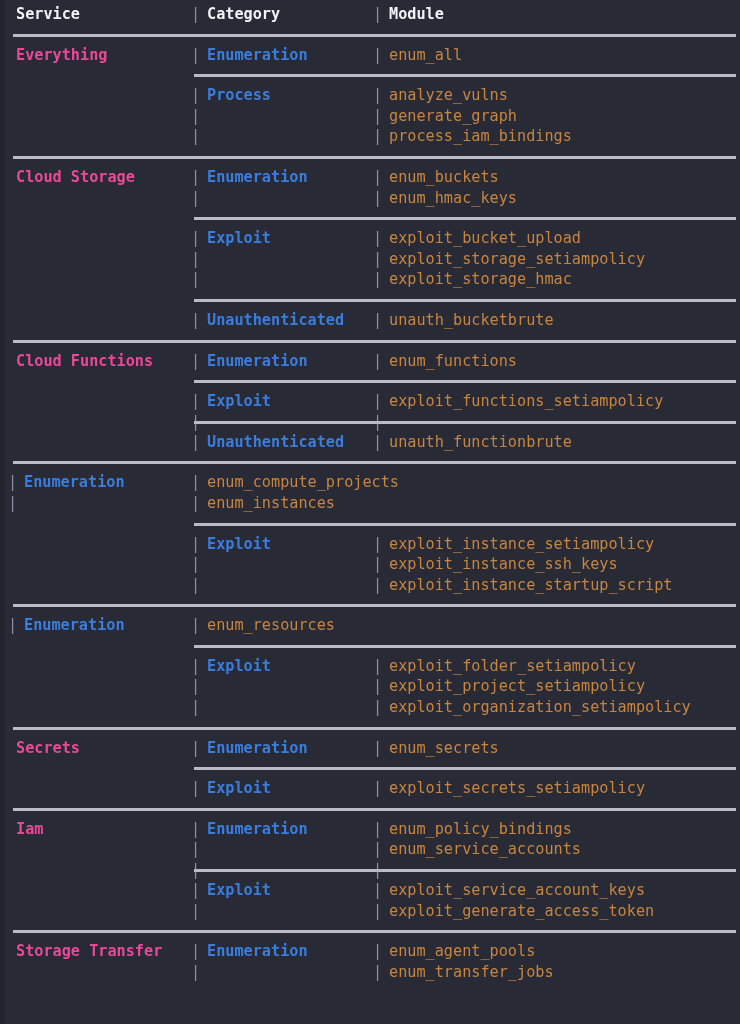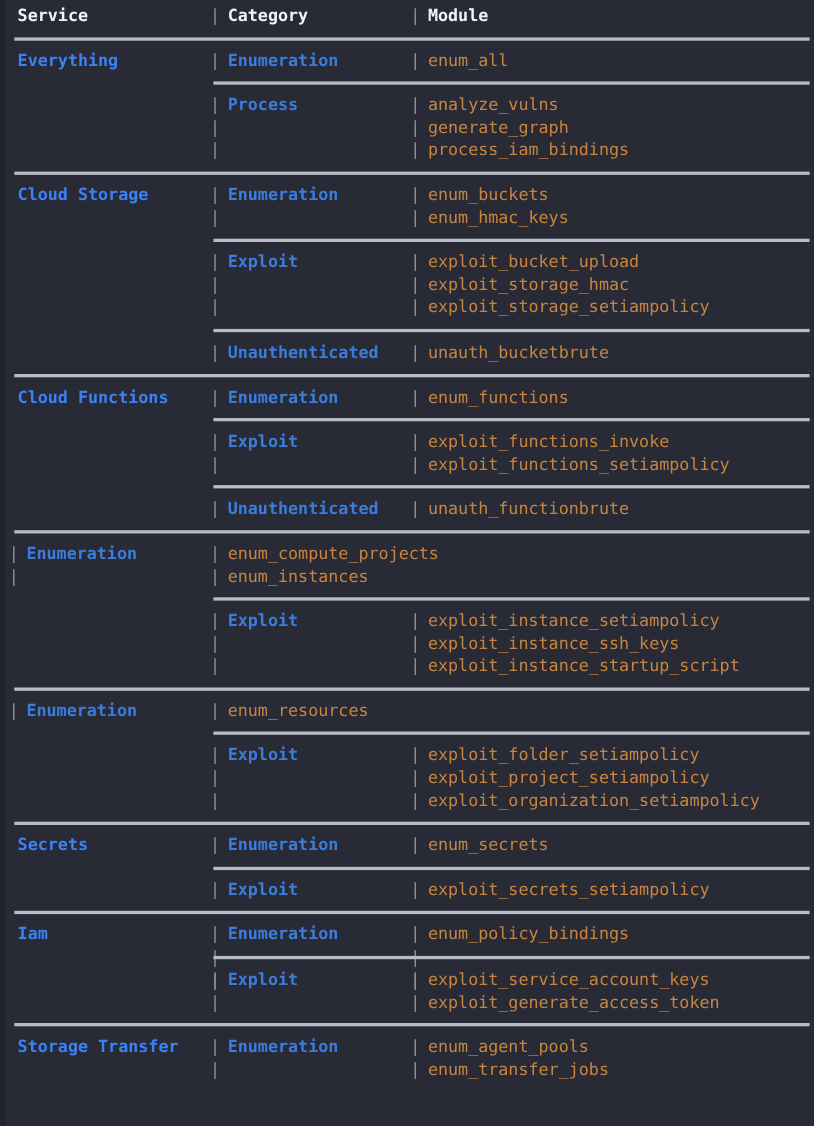--- a/index.html
+++ b/index.html
@@ -34,21 +34,21 @@
 
   .cell {
     white-space: pre;
     font-size: 15.2px;
     line-height: 20.6px;
     letter-spacing: 0px;
   }
 
   .c-service {
     padding-left: 11px;
-    color: #3b82f6;
+    color: #ec4899;
     font-weight: bold;
   }
   .c-category {
     color: #3b7ddd;
     font-weight: bold;
     position: relative;
     padding-left: 19px;
   }
   .c-module {
     color: #c8853f;
@@ -132,41 +132,41 @@
 |</span><span><div>enum_buckets</div><div>enum_hmac_keys</div></span></div>
       </div>
       <div class="sep sep-inner"></div>
       <div class="row">
         <div class="cell c-service"></div>
         <div class="cell c-category"><span class="pipe-col">|
 |
 |</span><span>Exploit</span></div>
         <div class="cell c-module"><span class="pipe-col">|
 |
-|</span><span><div>exploit_bucket_upload</div><div>exploit_storage_hmac</div><div>exploit_storage_setiampolicy</div></span></div>
+|</span><span><div>exploit_bucket_upload</div><div>exploit_storage_setiampolicy</div><div>exploit_storage_hmac</div></span></div>
       </div>
       <div class="sep sep-inner"></div>
       <div class="row">
         <div class="cell c-service"></div>
         <div class="cell c-category"><span class="pipe-col">|</span><span>Unauthenticated</span></div>
         <div class="cell c-module"><span class="pipe-col">|</span><span><div>unauth_bucketbrute</div></span></div>
       </div>
       <div class="sep"></div>
       <div class="row">
         <div class="cell c-service">Cloud Functions</div>
         <div class="cell c-category"><span class="pipe-col">|</span><span>Enumeration</span></div>
         <div class="cell c-module"><span class="pipe-col">|</span><span><div>enum_functions</div></span></div>
       </div>
       <div class="sep sep-inner"></div>
       <div class="row">
         <div class="cell c-service"></div>
         <div class="cell c-category"><span class="pipe-col">|
 |</span><span>Exploit</span></div>
         <div class="cell c-module"><span class="pipe-col">|
-|</span><span><div>exploit_functions_invoke</div><div>exploit_functions_setiampolicy</div></span></div>
+|</span><span><div>exploit_functions_setiampolicy</div></span></div>
       </div>
       <div class="sep sep-inner"></div>
       <div class="row">
         <div class="cell c-service"></div>
         <div class="cell c-category"><span class="pipe-col">|</span><span>Unauthenticated</span></div>
         <div class="cell c-module"><span class="pipe-col">|</span><span><div>unauth_functionbrute</div></span></div>
       </div>
       <div class="sep"></div>
       <div class="row">
         <div class="cell c-category"><span class="pipe-col">|
@@ -212,21 +212,21 @@
         <div class="cell c-module"><span class="pipe-col">|</span><span><div>exploit_secrets_setiampolicy</div></span></div>
       </div>
       <div class="sep"></div>
       <div class="row">
         <div class="cell c-service">Iam</div>
         <div class="cell c-category"><span class="pipe-col">|
 |
 |</span><span>Enumeration</span></div>
         <div class="cell c-module"><span class="pipe-col">|
 |
-|</span><span><div>enum_policy_bindings</div></span></div>
+|</span><span><div>enum_policy_bindings</div><div>enum_service_accounts</div></span></div>
       </div>
       <div class="sep sep-inner"></div>
       <div class="row">
         <div class="cell c-service"></div>
         <div class="cell c-category"><span class="pipe-col">|
 |</span><span>Exploit</span></div>
         <div class="cell c-module"><span class="pipe-col">|
 |</span><span><div>exploit_service_account_keys</div><div>exploit_generate_access_token</div></span></div>
       </div>
       <div class="sep"></div>

